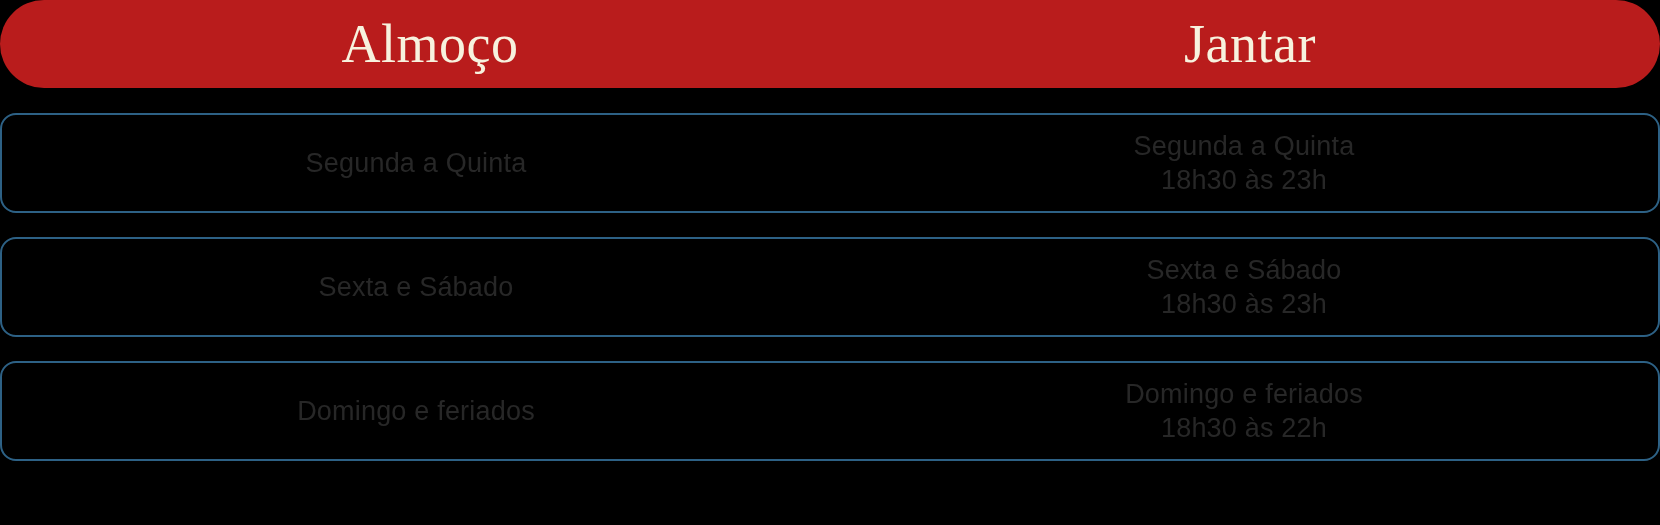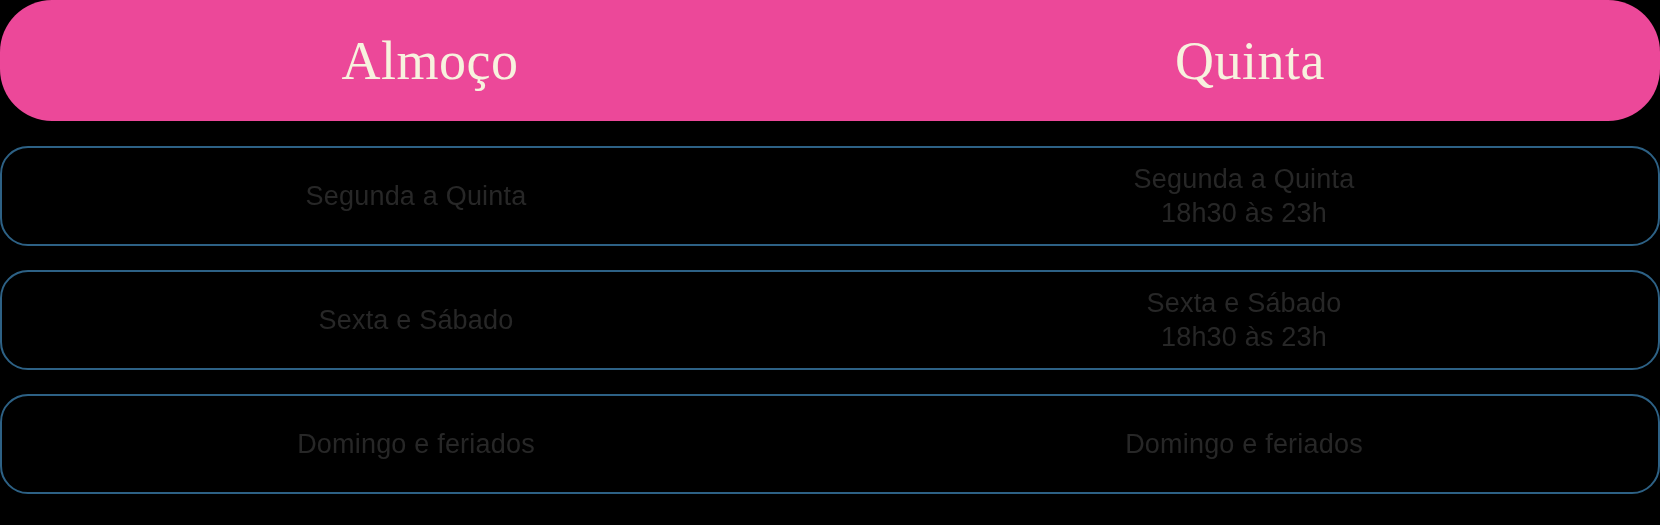--- a/index.html
+++ b/index.html
@@ -18,23 +18,23 @@
     width: 1660px;
     height: 525px;
     position: relative;
     box-sizing: border-box;
     display: flex;
     flex-direction: column;
   }
 
   
   .header-pill {
-    height: 121px;
+    height: 88px;
     margin: 0 0 0 0;
-    background: #ec4899;
+    background: #b91c1c;
     border-radius: 52px;
     display: flex;
     flex-direction: row;
     align-items: center;
     flex: 0 0 auto;
     padding-left: 20px;
   }
   .header-cell {
     flex: 1 1 50%;
     text-align: center;
@@ -47,21 +47,21 @@
   }
 
   
   .gap-after-header { height: 25px; flex: 0 0 auto; }
   .gap-between-rows { height: 24px; flex: 0 0 auto; }
 
   
   .row-pill {
     height: 100px;
     border: 2px solid #2d6185;
-    border-radius: 28px;
+    border-radius: 16px;
     background: transparent;
     display: flex;
     flex-direction: row;
     align-items: center;
     box-sizing: border-box;
     flex: 0 0 auto;
   }
   .row-cell {
     flex: 1 1 50%;
     text-align: center;
@@ -76,21 +76,21 @@
     display: block;
   }
 </style>
 </head>
 <body>
 
 <div class="schedule">
 
   <div class="header-pill">
     <div class="header-cell">Almoço</div>
-    <div class="header-cell">Quinta</div>
+    <div class="header-cell">Jantar</div>
   </div>
 
   <div class="gap-after-header"></div>
 
   <div class="row-pill">
     <div class="row-cell">
       <span class="cell-line">Segunda a Quinta</span>
     </div>
     <div class="row-cell">
       <span class="cell-line">Segunda a Quinta</span>
@@ -111,16 +111,17 @@
   </div>
 
   <div class="gap-between-rows"></div>
 
   <div class="row-pill">
     <div class="row-cell">
       <span class="cell-line">Domingo e feriados</span>
     </div>
     <div class="row-cell">
       <span class="cell-line">Domingo e feriados</span>
+      <span class="cell-line">18h30 às 22h</span>
     </div>
   </div>
 
 </div>
 
 </body></html>

